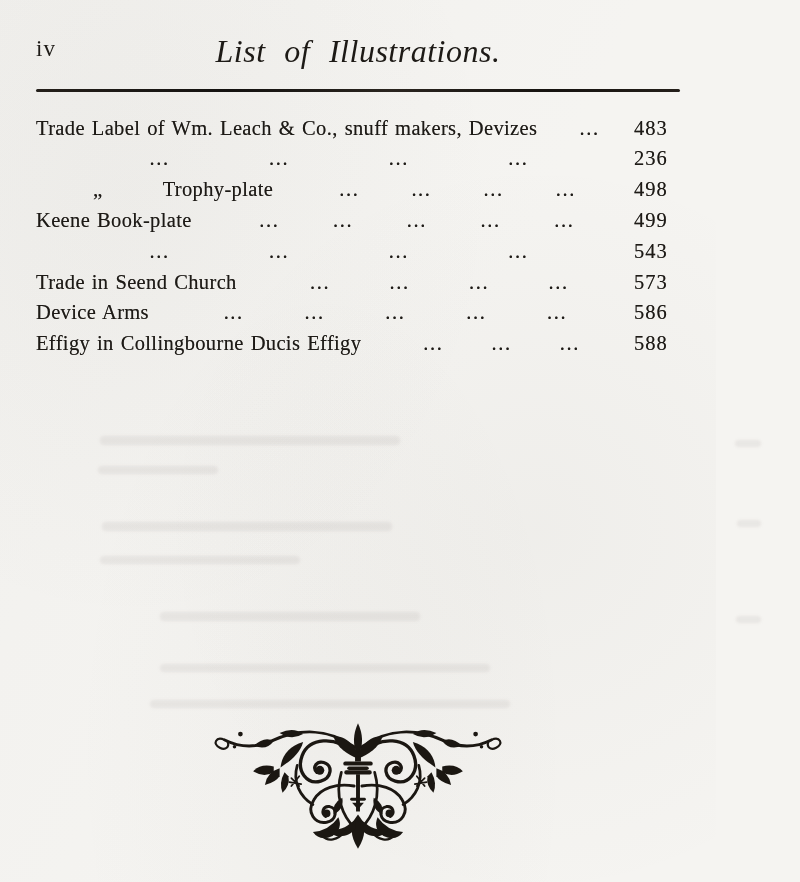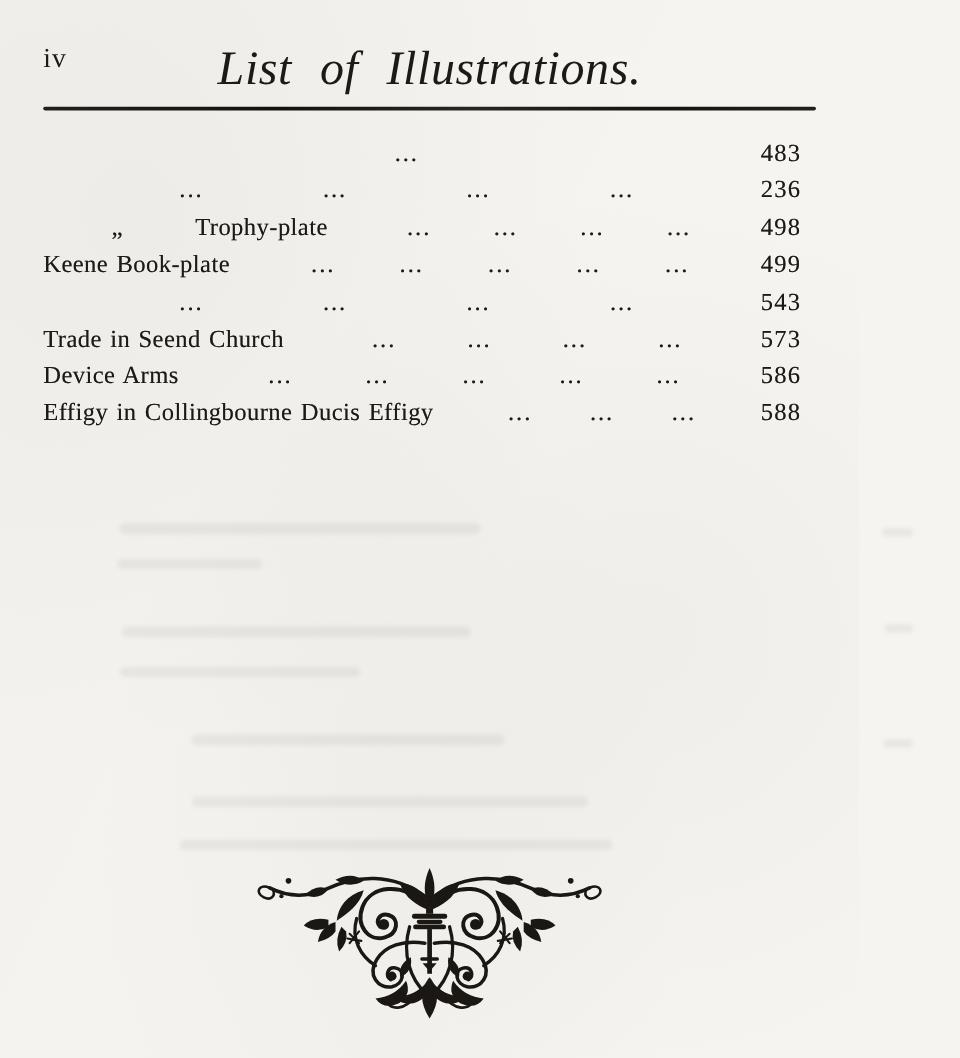--- a/index.html
+++ b/index.html
@@ -24,21 +24,21 @@
       var(--paper);
   }
   
   .header{position:relative;padding-top:38px;height:42px;}
   .folio{
     position:absolute;left:0;top:36px;
     font-size:23px;letter-spacing:1px;
   }
   .heading{
     position:absolute;left:0;right:0;top:33px;text-align:center;
-    font-style:italic;font-size:40px;letter-spacing:0.5px;word-spacing:0.32em;
+    font-style:italic;font-size:32px;letter-spacing:0.5px;word-spacing:0.32em;
   }
   .rule{
     margin-top:9px;height:2.6px;border:none;
     background:linear-gradient(90deg,#241f1a,#141210 30%,#2a251f 55%,#161310 80%,#241f1a);
     border-radius:2px;
   }
   
   .entries{margin-top:21px;}
   .entry{
     display:flex;align-items:baseline;
@@ -84,20 +84,21 @@
   <div class="header">
     <span class="folio">iv</span>
     <span class="heading">List of Illustrations.</span>
   </div>
 
   <hr class="rule">
 
   <div class="entries">
     <div class="entry">
 
+      <span class="title">Trade Label of Wm. Leach &amp; Co., snuff makers, Devizes</span>
       <span class="leaders">
           <span class="dots">...</span>
         </span>
       <span class="pageno">483</span>
     </div>
 
     <div class="entry">
 
       <span class="leaders">
           <span class="dots">...</span>

